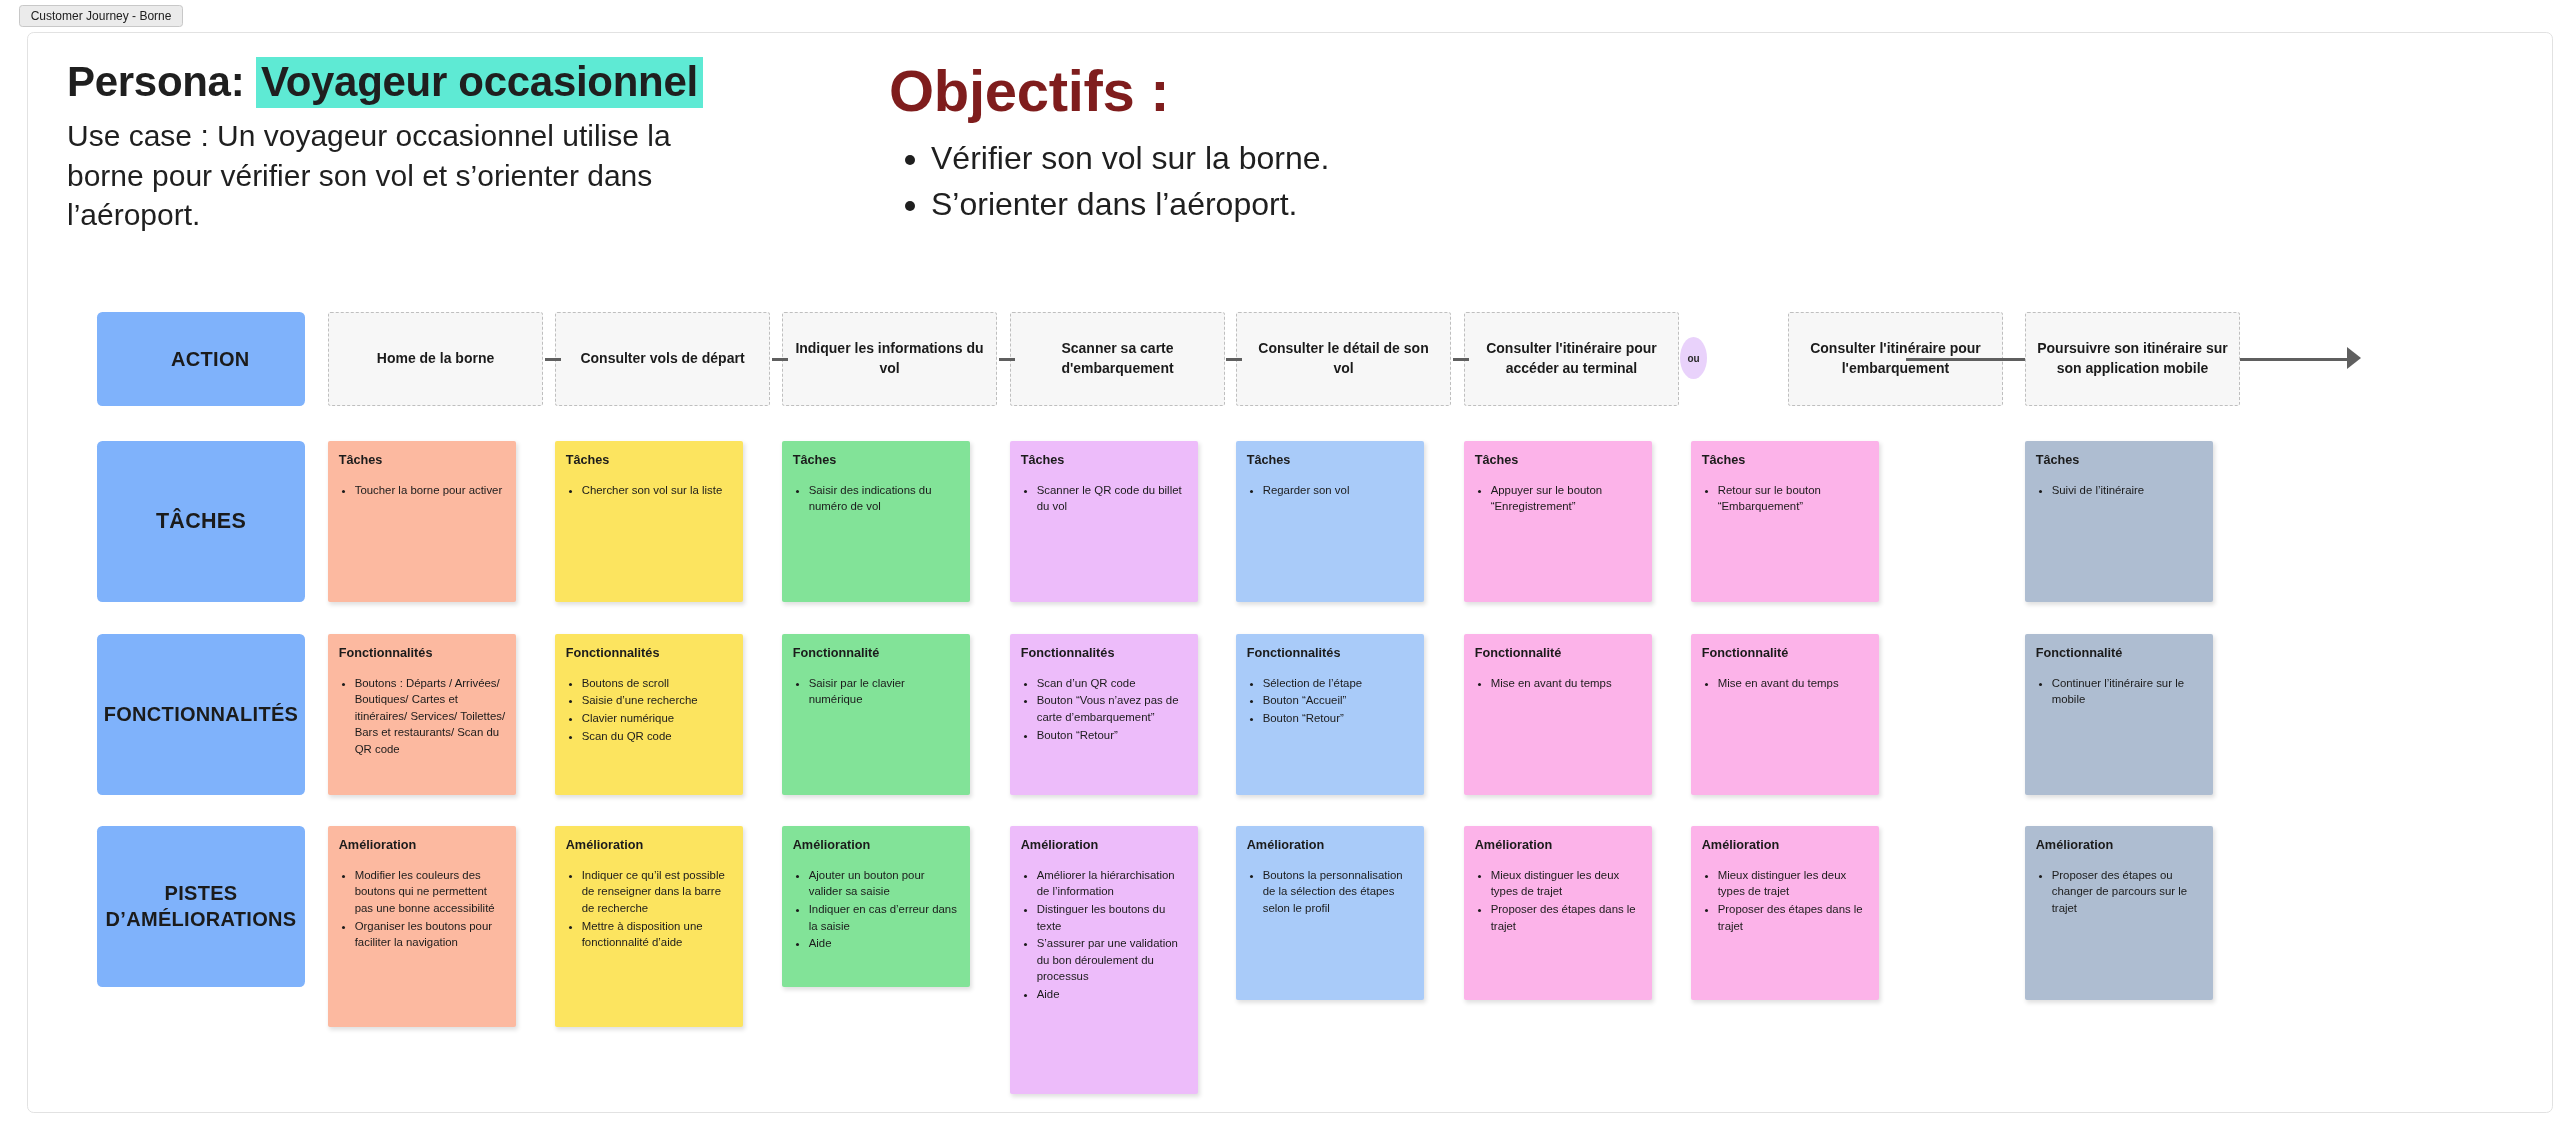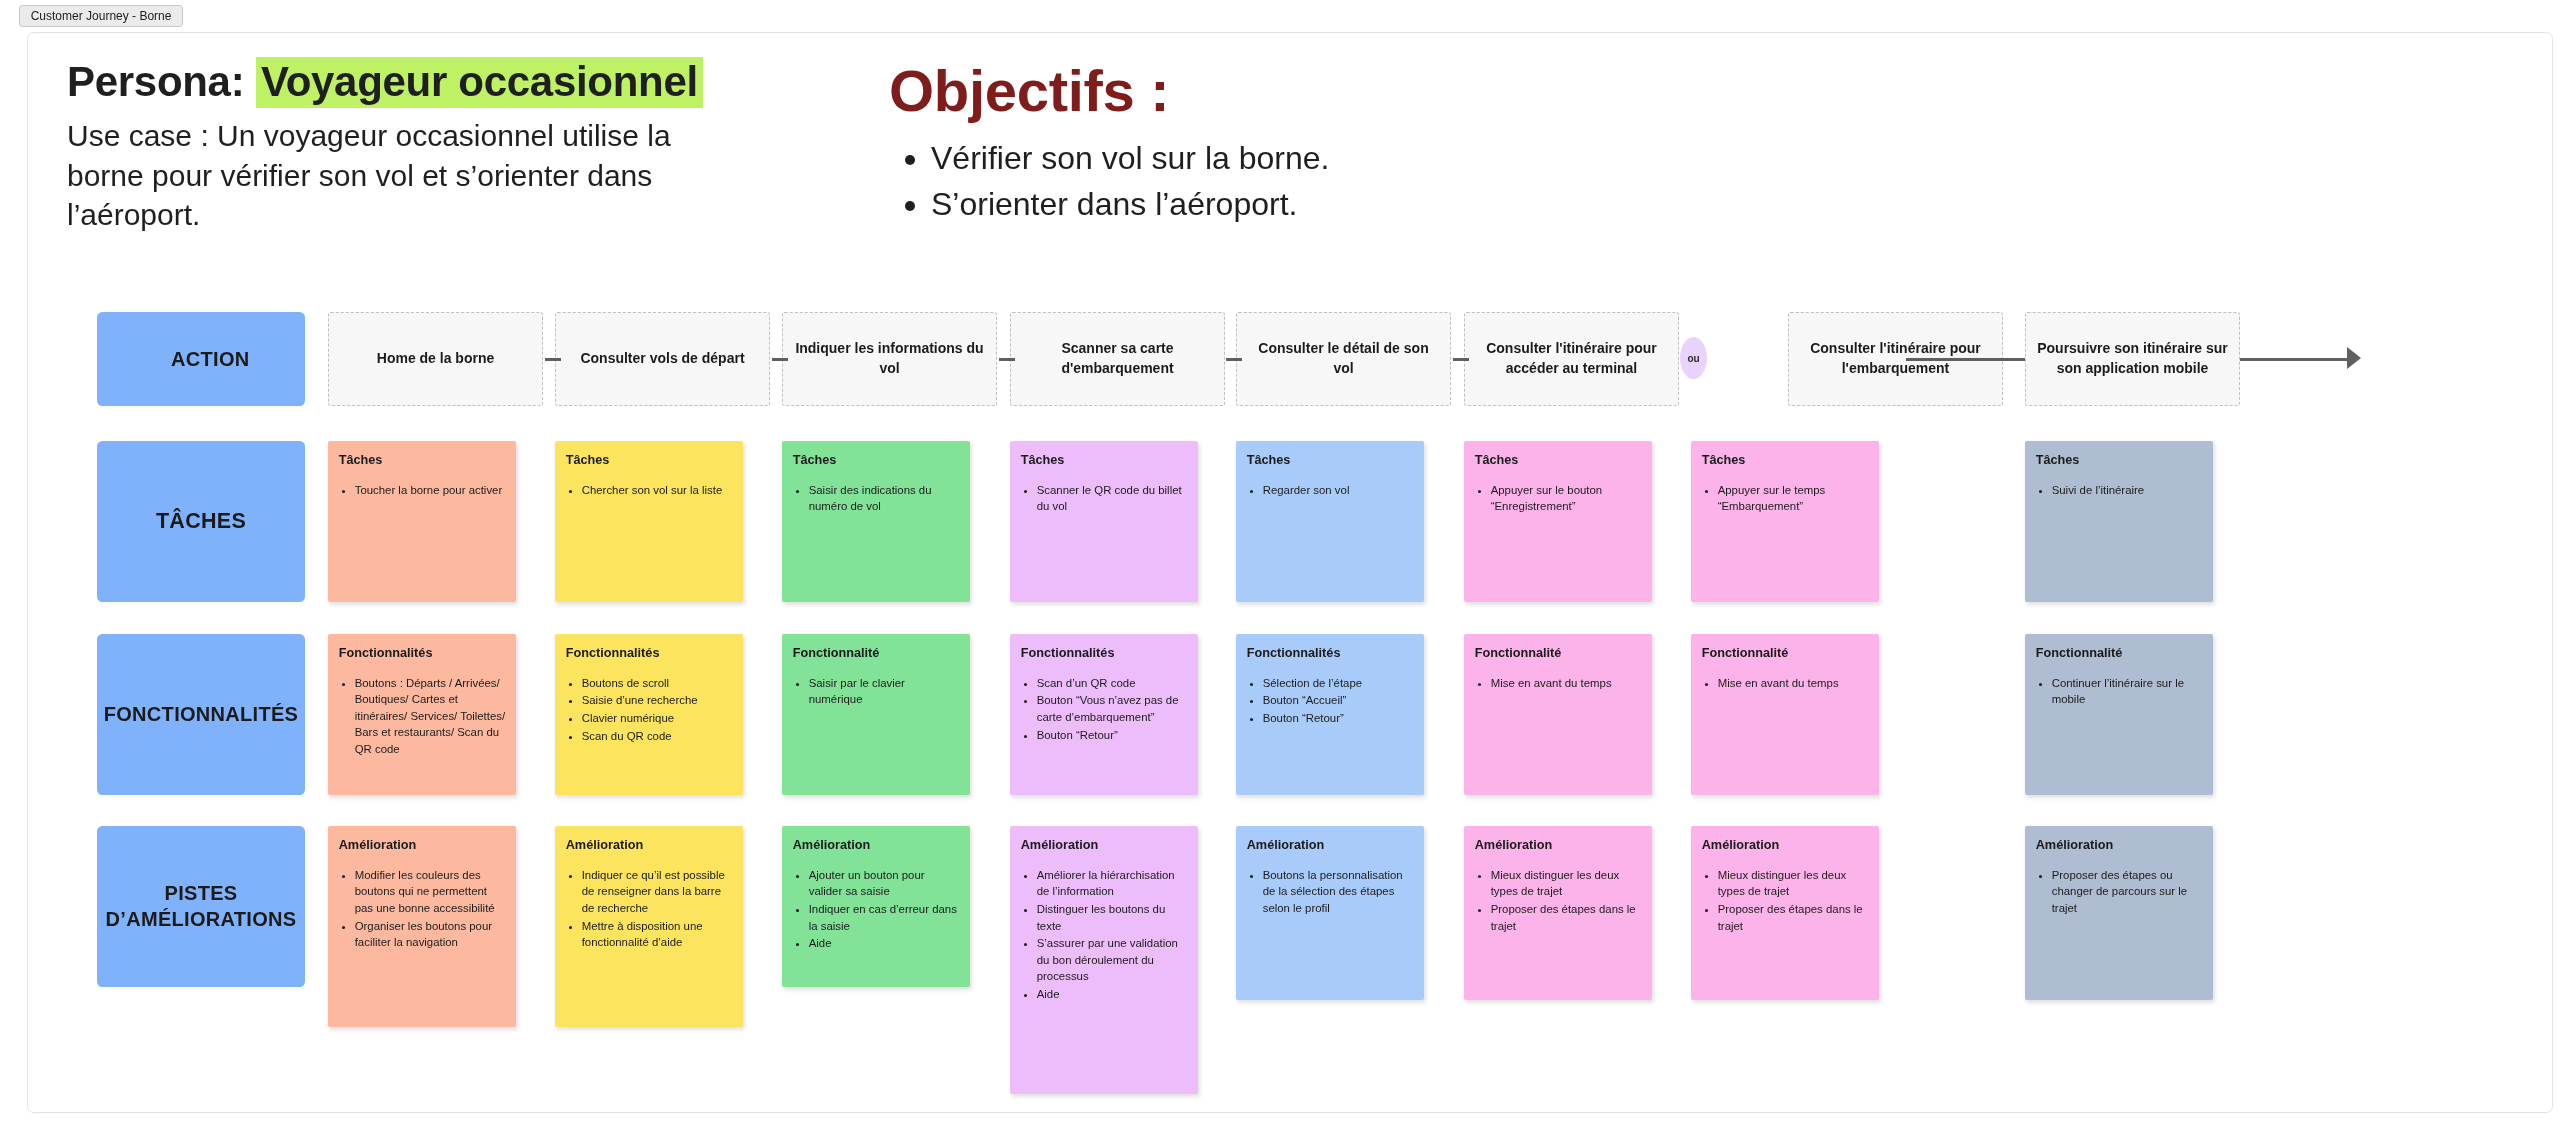--- a/index.html
+++ b/index.html
@@ -49,21 +49,21 @@
   .persona-block { position: absolute; left: 67px; top: 57px; width: 751px; }
   .persona-title {
     font-size: 42px;
     font-weight: bold;
     color: #1f1f1f;
     line-height: 1.18;
     letter-spacing: -0.3px;
     white-space: nowrap;
   }
   .persona-title .hl {
-    background: #bef264;
+    background: #5eead4;
     padding: 1.3px 5.4px 2.7px 5.4px;
   }
   .persona-usecase {
     margin-top: 9.4px;
     font-size: 30px;
     color: #1f1f1f;
     line-height: 1.32;
     max-width: 684px;
   }
 
@@ -372,21 +372,21 @@
       <div class="note" style="left: 1464px; width: 188px; top: 826px; height: 174px; background: rgb(252, 179, 233);">
         <div class="note-title">Amélioration</div>
         <ul>
           <li>Mieux distinguer les deux types de trajet</li>
           <li>Proposer des étapes dans le trajet</li>
         </ul>
       </div>
       <div class="note" style="left: 1691px; width: 188px; top: 441px; height: 161px; background: rgb(252, 179, 233);">
         <div class="note-title">Tâches</div>
         <ul>
-          <li>Appuyer sur le temps “Embarquement”</li>
+          <li>Retour sur le bouton “Embarquement”</li>
         </ul>
       </div>
       <div class="note" style="left: 1691px; width: 188px; top: 634px; height: 161px; background: rgb(252, 179, 233);">
         <div class="note-title">Fonctionnalité</div>
         <ul>
           <li>Mise en avant du temps</li>
         </ul>
       </div>
       <div class="note" style="left: 1691px; width: 188px; top: 826px; height: 174px; background: rgb(252, 179, 233);">
         <div class="note-title">Amélioration</div>

